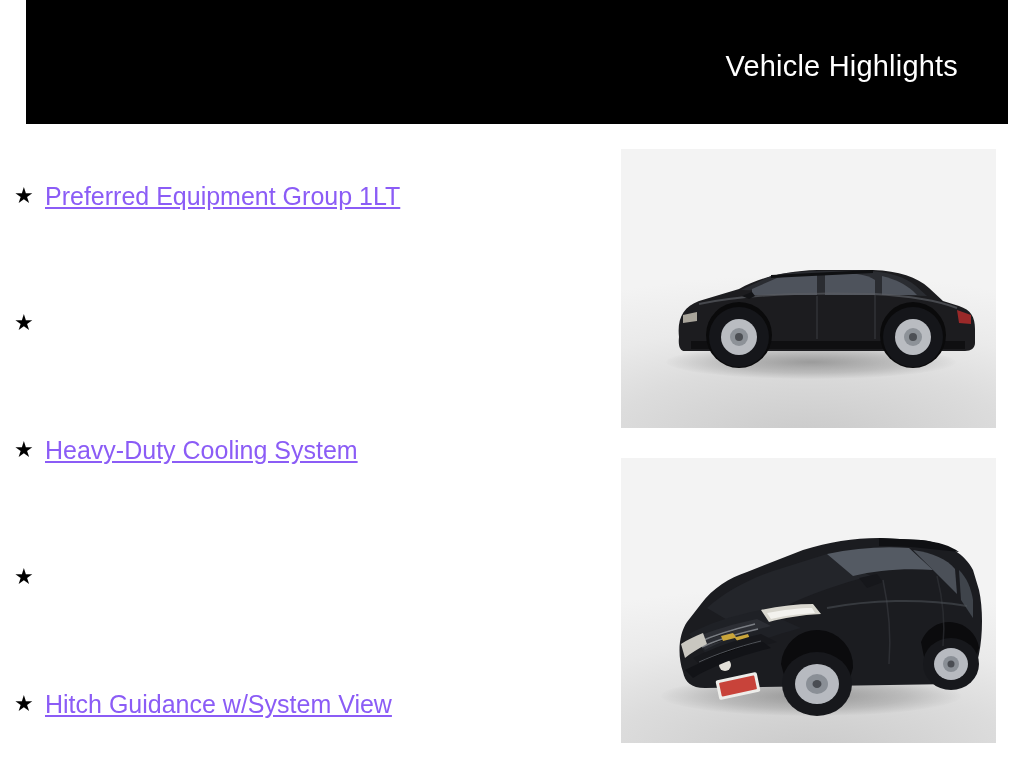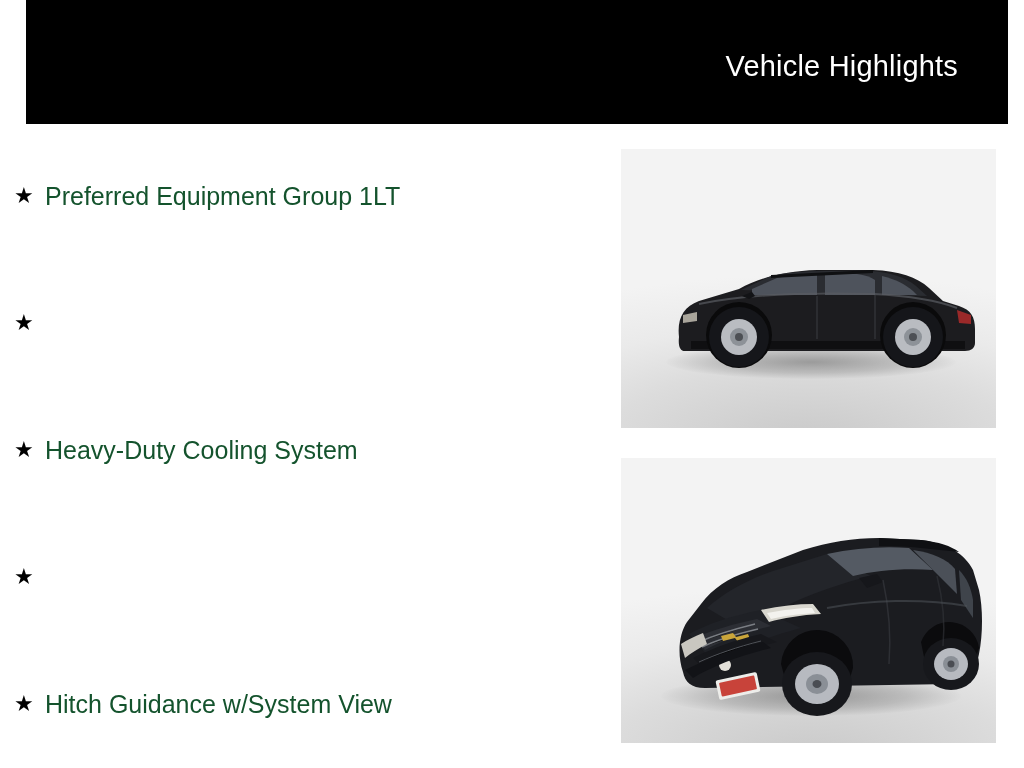--- a/index.html
+++ b/index.html
@@ -70,22 +70,23 @@
     font-size: 22px;
     line-height: 22px;
     color: #000000;
     width: 18px;
     text-align: center;
     flex: 0 0 18px;
   }
   .highlight-item .label {
     font-size: 25px;
     line-height: 30px;
-    color: #14532d;
+    color: #8b5cf6;
     white-space: nowrap;
+    text-decoration: underline;
   }
   .hi-0 { top: 55px; }
   .hi-1 { top: 182px; }
   .hi-2 { top: 309px; }
   .hi-3 { top: 436px; }
   .hi-4 { top: 563px; }
 
   
   .photo {
     position: absolute;

